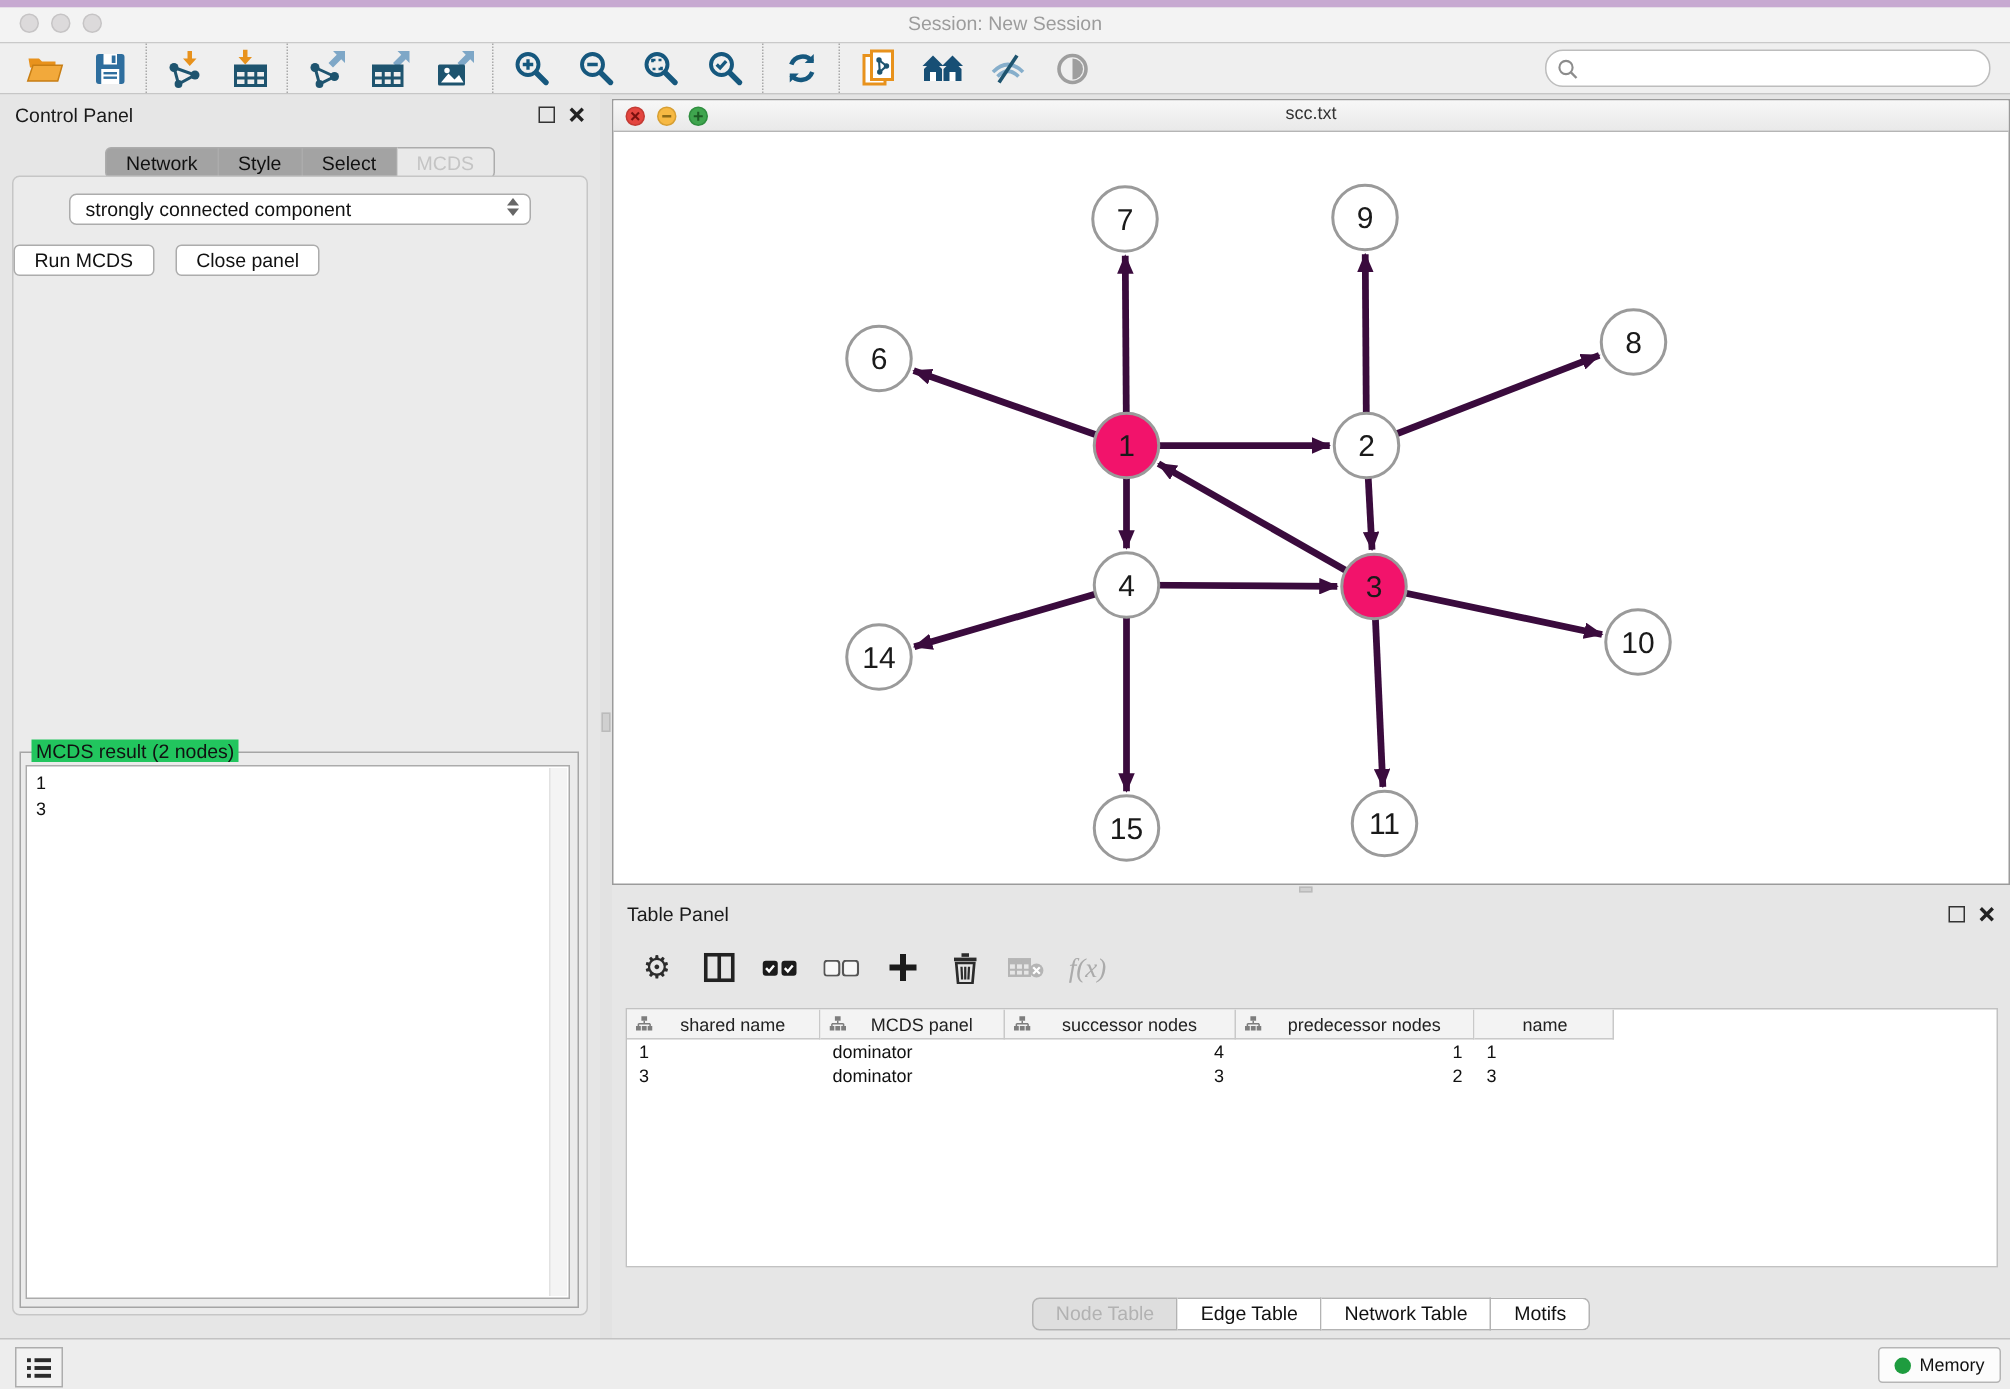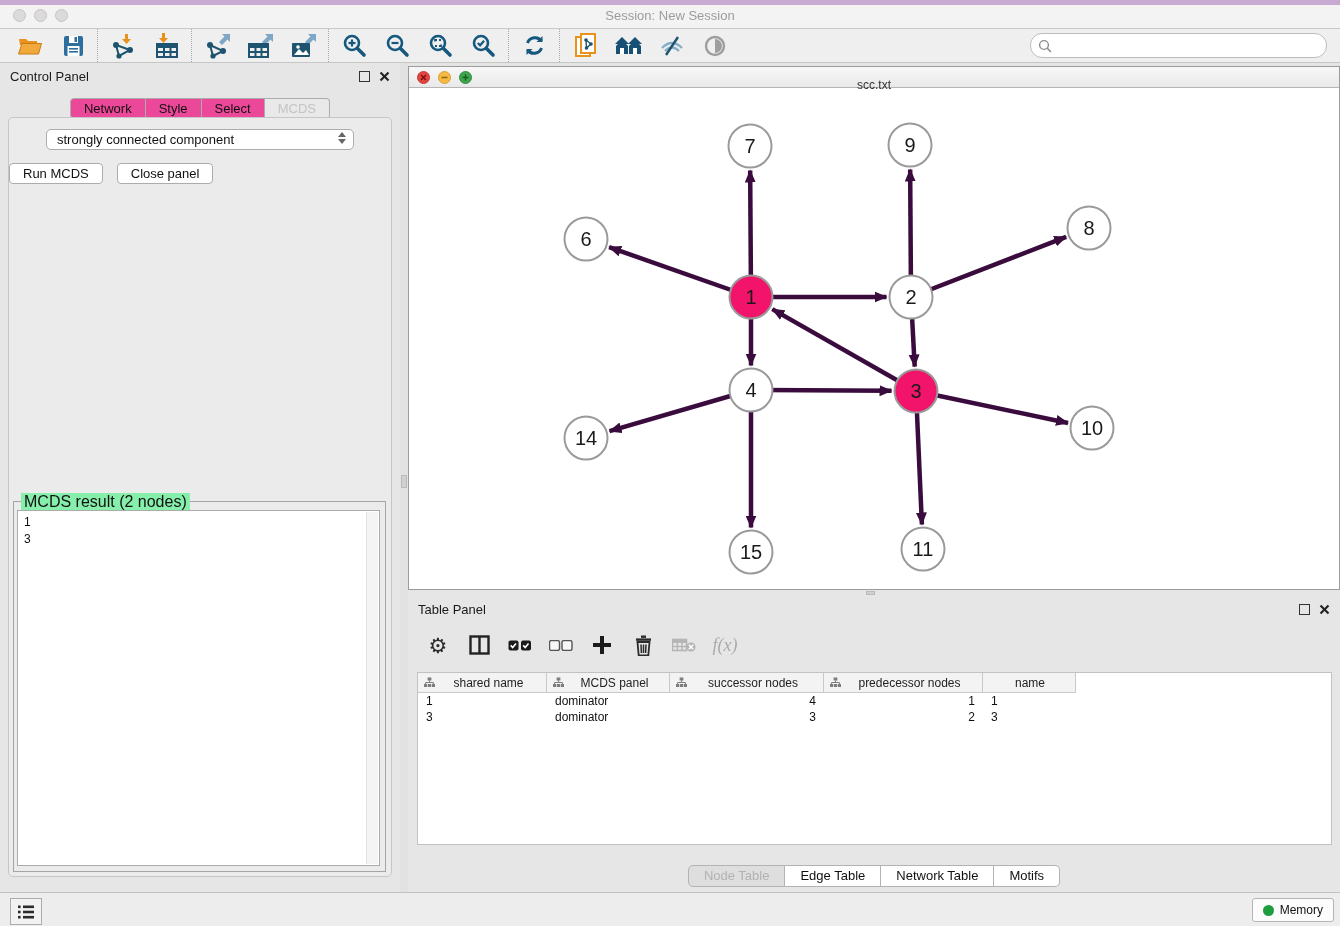--- a/index.html
+++ b/index.html
@@ -20,56 +20,56 @@
   .tsep{width:1px;height:33px;border-left:1px dotted #A9A9A9;margin:0 3px;flex:none;}
   #search-wrap{margin-left:auto;margin-right:13px;width:288px;height:23px;background:#fff;
                border:1px solid #BDBDBD;border-radius:12px;display:flex;align-items:center;padding-left:7px;}
   #search-wrap input{border:none;outline:none;flex:1;height:18px;font-size:12px;background:transparent;margin-left:4px;}
   
   #control-panel{position:absolute;left:0;top:63px;width:400px;height:829px;background:#E6E6E6;}
   .panel-header{height:26px;display:flex;align-items:center;padding:0 10px;font-size:13px;color:#1A1A1A;}
   .ph-icons{margin-left:auto;display:flex;align-items:center;gap:9px;}
   .float-ic{width:9px;height:9px;border:1.6px solid #333;display:inline-block;}
   #cp-tabs{position:absolute;top:35px;left:0;right:0;display:flex;justify-content:center;}
-  .tab{height:19px;line-height:19px;padding:0 13px;background:#ec4899;border:1px solid #ACACAC;
+  .tab{height:19px;line-height:19px;padding:0 13px;background:#a3a3a3;border:1px solid #ACACAC;
        border-left:none;font-size:13px;color:#111;}
   .tab:first-child{border-left:1px solid #ACACAC;border-radius:4px 0 0 4px;}
   .tab:last-child{border-radius:0 4px 4px 0;}
   .tab.selected{background:#E9E9E9;color:#C4C4C4;}
   #cp-content{position:absolute;left:8px;right:8px;top:54px;bottom:15px;background:#EBEBEB;
               border:1px solid #C6C6C6;border-radius:5px;}
   #opt-label{margin-top:22px;text-align:center;font-size:13px;color:#111;}
   #dropdown{margin:11px auto 0;width:308px;height:21px;background:#fff;border:1px solid #ACACAC;
             border-radius:5px;display:flex;align-items:center;font-size:13px;color:#111;
             padding-left:10px;position:relative;box-sizing:border-box;}
   #dd-chevrons{position:absolute;right:7px;top:2px;display:flex;flex-direction:column;gap:2px;}
   .chv{width:0;height:0;border-left:4px solid transparent;border-right:4px solid transparent;}
   .chv.up{border-bottom:5px solid #666;}
   .chv.dn{border-top:5px solid #666;}
   #cp-buttons{display:flex;gap:14px;margin-top:13px;}
   .mac-btn{height:21px;background:#fff;border:1px solid #ACACAC;border-radius:4px;
            font-size:13px;color:#111;padding:0 13px;display:flex;align-items:center;}
   #result-group{position:absolute;left:4px;right:5px;top:383px;bottom:4px;border:1px solid #A5A5A5;}
-  #result-legend{position:absolute;top:-9px;left:7px;background:#86efac;padding:0 3px;font-size:16px;color:#111;}
+  #result-legend{position:absolute;top:-9px;left:7px;background:#22c55e;padding:0 3px;font-size:13px;color:#111;}
   #result-text{position:absolute;left:3px;right:5px;top:8px;bottom:5px;background:#fff;
                border:1px solid #ABABAB;font-size:12px;line-height:17px;padding:3px 0 0 6px;
                white-space:pre;color:#111;}
   #result-scroll{position:absolute;right:1px;top:1px;bottom:1px;width:11px;background:#F4F4F4;border-left:1px solid #E2E2E2;}
   
   #vsplit{position:absolute;left:400px;top:63px;width:8px;height:829px;background:#E2E2E2;}
   #vsplit .grip{position:absolute;top:412px;left:1px;width:6px;height:13px;background:#D0D0D0;border:1px solid #BBB;box-sizing:border-box;}
   #hsplit{position:absolute;left:408px;top:590px;width:932px;height:6px;background:#E6E6E6;}
   #hsplit .grip{position:absolute;left:458px;top:1px;width:9px;height:4px;background:#D0D0D0;border:1px solid #BBB;box-sizing:border-box;}
   
   #net-window{position:absolute;left:408px;top:66px;width:932px;height:524px;background:#fff;
               border:1px solid #9B9B9B;box-sizing:border-box;}
   #net-titlebar{height:20px;background:linear-gradient(#F7F7F7,#E9E9E9);border-bottom:1px solid #B5B5B5;position:relative;}
   #net-lights{position:absolute;left:8px;top:4px;display:flex;gap:8px;}
   .nlight{width:13px;height:13px;border-radius:50%;display:flex;align-items:center;justify-content:center;box-sizing:border-box;}
-  #net-title{position:absolute;left:0;right:0;top:11px;text-align:center;font-size:12px;color:#333;}
+  #net-title{position:absolute;left:0;right:0;top:1px;text-align:center;font-size:12px;color:#333;}
   #net-canvas{position:absolute;top:20px;left:0;right:0;bottom:0;}
   
   #table-panel{position:absolute;left:408px;top:596px;width:932px;height:296px;background:#E6E6E6;}
   #tp-toolbar{position:absolute;left:18px;top:30px;height:38px;display:flex;align-items:center;gap:17px;}
   .tpbtn{display:flex;align-items:center;justify-content:center;width:24px;height:26px;}
   .gear-glyph{font-size:21px;color:#2B2B2B;line-height:1;}
   .fx{font-family:"Liberation Serif",serif;font-style:italic;font-size:18px;color:#ABABAB;}
   #tp-table{position:absolute;left:9px;right:8px;top:76px;bottom:47px;background:#fff;border:1px solid #C2C2C2;overflow:hidden;}
   #tp-header{display:flex;height:20px;}
   .th{display:flex;align-items:center;background:#F3F3F3;border-right:1px solid #C9C9C9;

